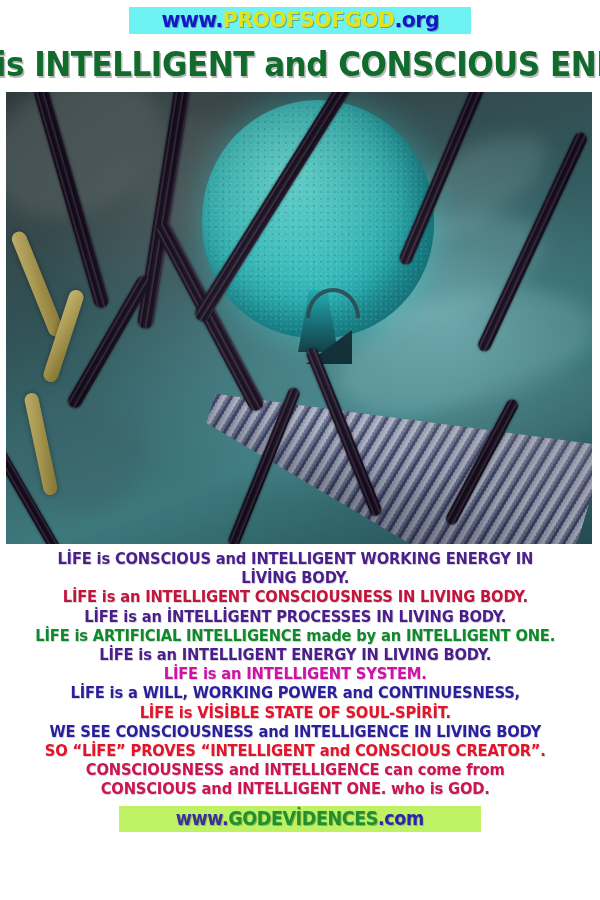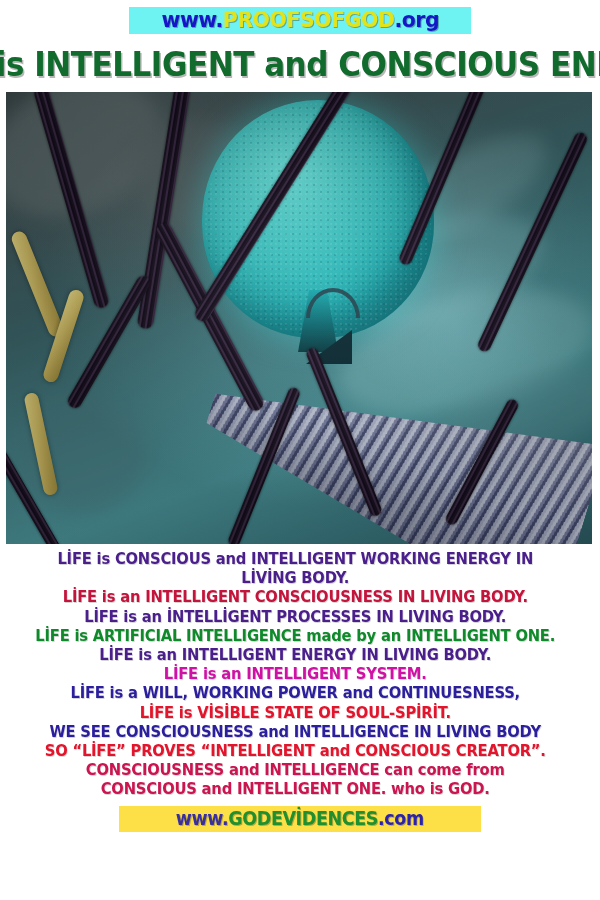--- a/index.html
+++ b/index.html
@@ -243,21 +243,21 @@
   
   .bottom-banner-wrap {
     height: 38px;
     flex: 0 0 auto;
     display: flex;
     align-items: center;
     justify-content: center;
     padding-bottom: 4px;
   }
   .bottom-banner {
-    background: #fde047;
+    background: #bef264;
     padding: 3px 46px 4px 46px;
     line-height: 1;
     white-space: nowrap;
   }
   .banner-text-b {
     font-family: "DejaVu Sans", sans-serif;
     font-weight: 700;
     font-size: 19px;
     letter-spacing: -0.4px;
     transform: scaleX(0.92);

